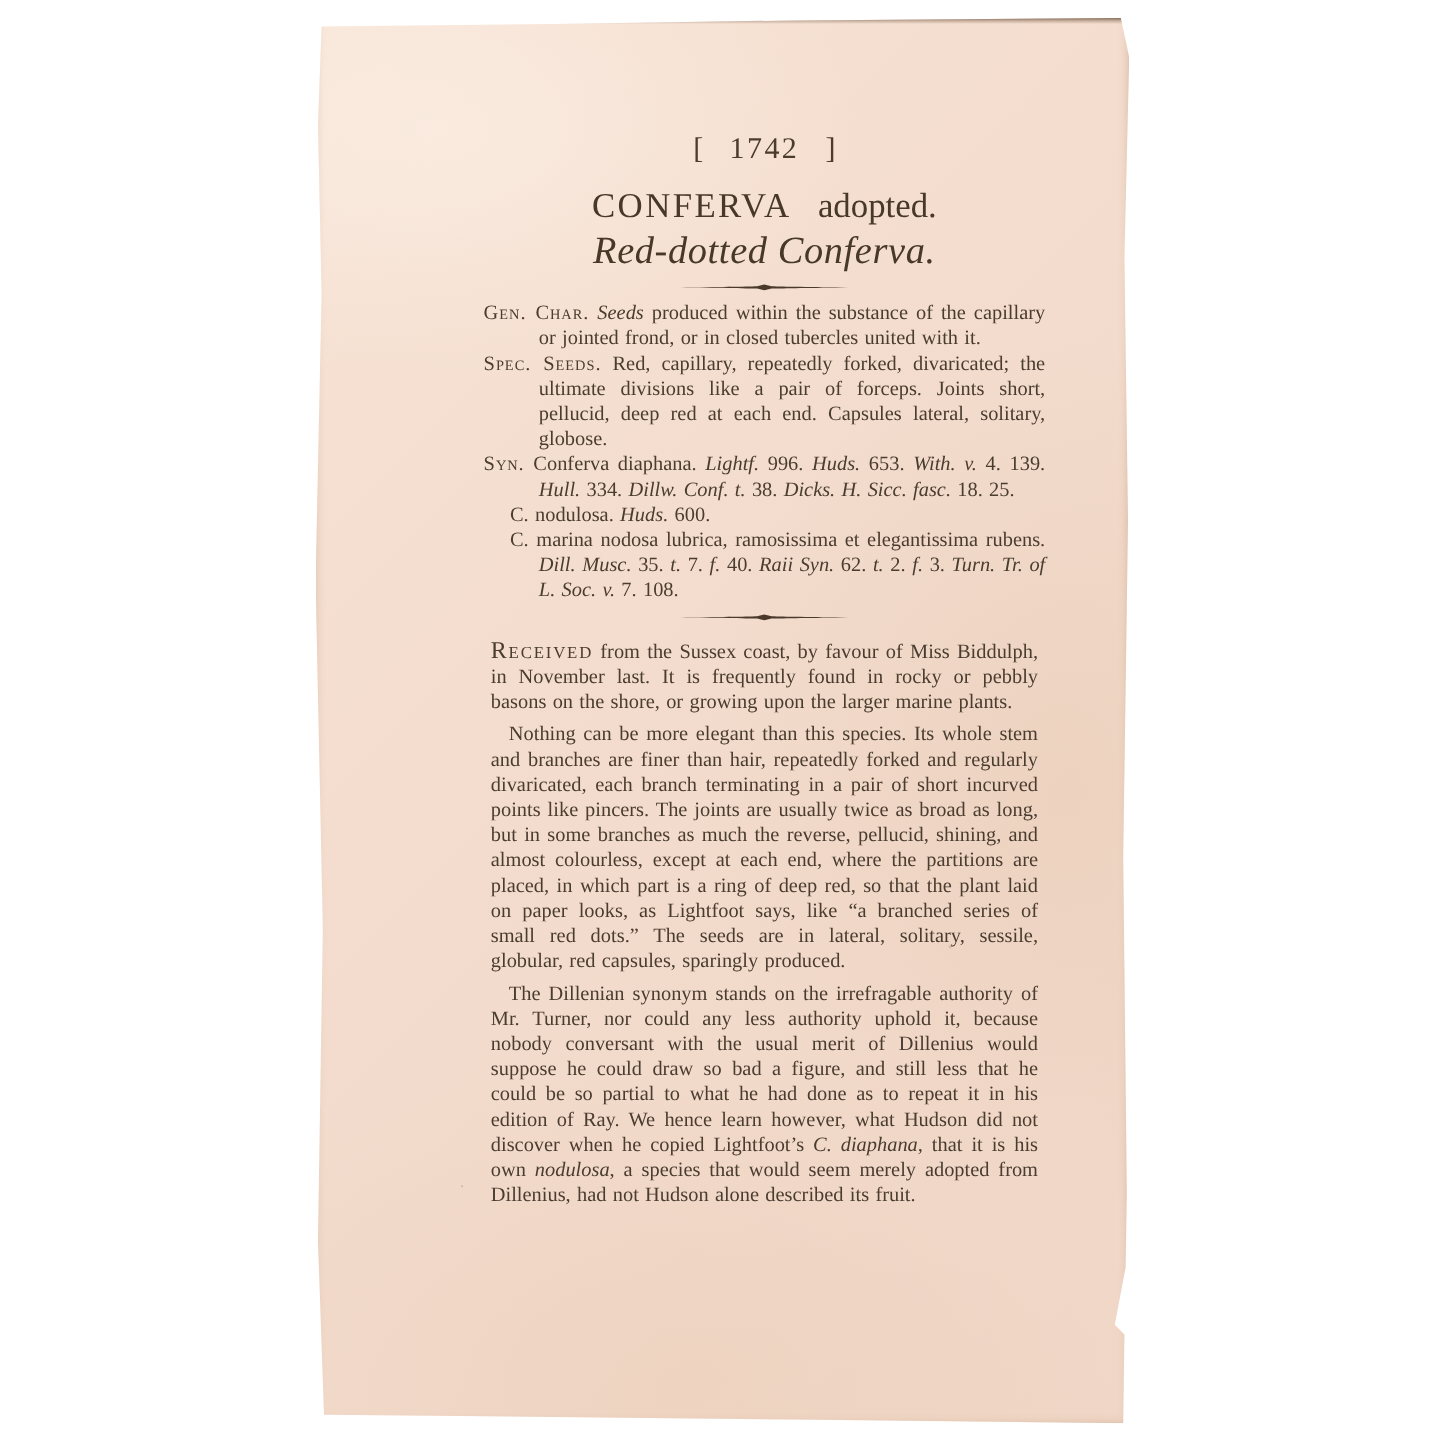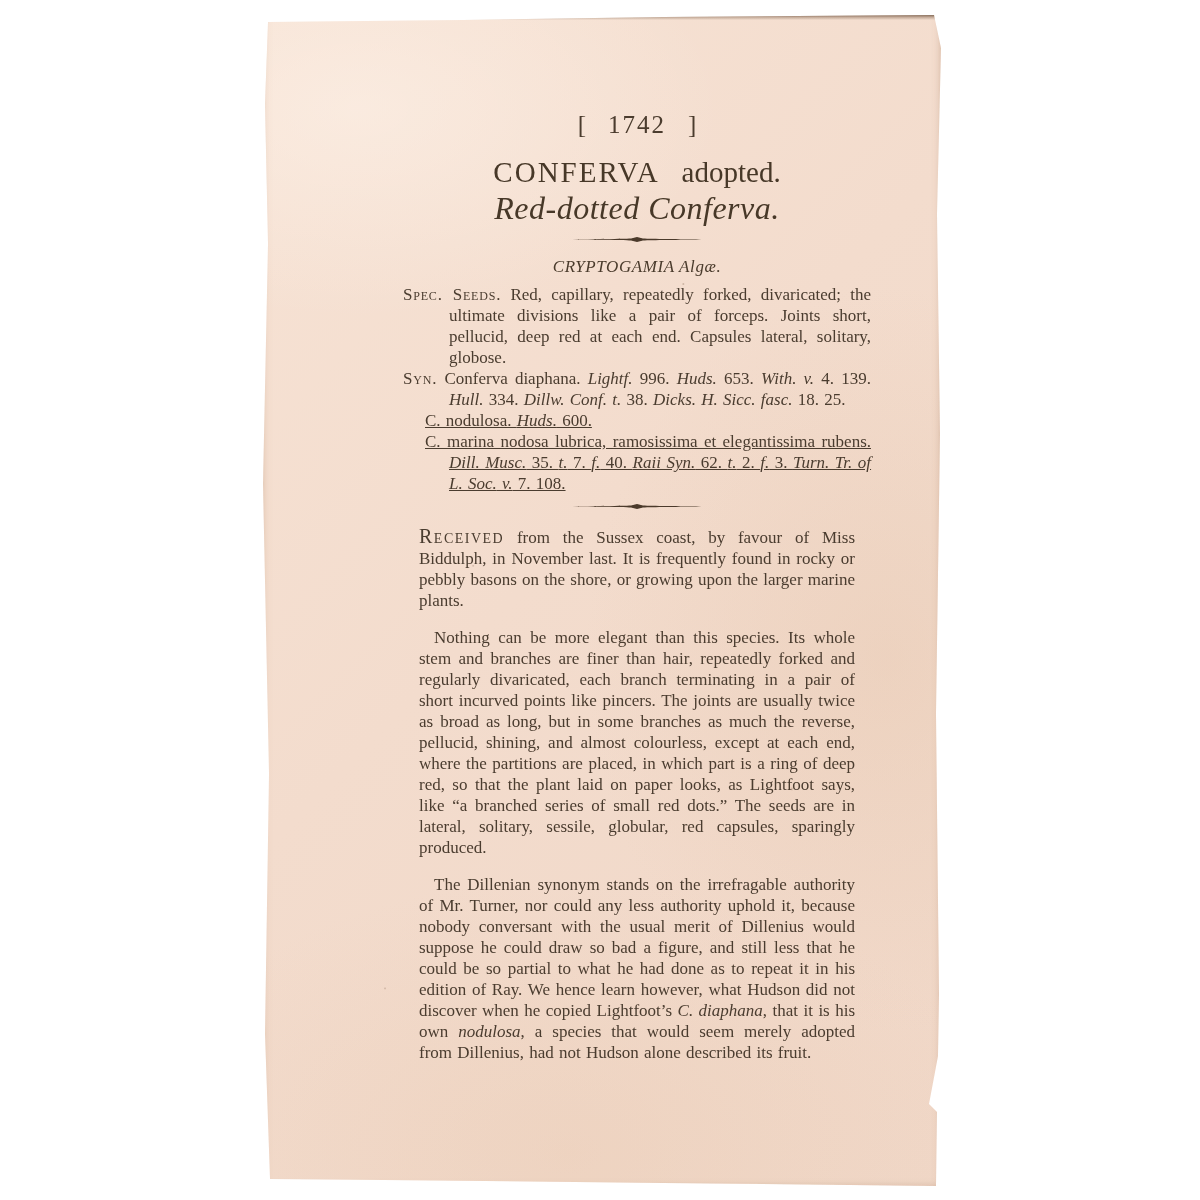--- a/index.html
+++ b/index.html
@@ -105,24 +105,24 @@
     color: #4a3b2c;
   }
   .entries { margin-top: 7px; font-size: 17px; line-height: 21px; }
   .entry {
     margin: 0;
     padding-left: 46px;
     text-indent: -46px;
     text-align: justify;
     word-spacing: 1px;
   }
-  .entry.sub { text-indent: -24px; text-decoration: underline; }
+  .entry.sub { text-indent: -24px; }
   .body-text { margin-top: 14px; font-size: 17px; line-height: 21px; }
   .para {
-    margin: 16px;
+    margin: 6px;
     text-align: justify;
     word-spacing: 1px;
   }
   .para.indent { text-indent: 15px; }
   .seg-sc { font-variant: small-caps; letter-spacing: 0.8px; }
   .seg-i  { font-style: italic; }
   .seg-lead {
     font-variant: small-caps;
     font-size: 20px;
     letter-spacing: 1.5px;
@@ -145,23 +145,23 @@
       </h1>
 
       <h2 class="subtitle">Red-dotted Conferva.</h2>
 
       <div class="divider">
         <svg width="140" height="7" viewBox="0 0 140 7" xmlns="http://www.w3.org/2000/svg">
           <path d="M0 3.5 C 30 3.1 55 2.9 64 2.5 L 70 1.1 L 76 2.5 C 85 2.9 110 3.1 140 3.5 C 110 3.9 85 4.1 76 4.5 L 70 5.9 L 64 4.5 C 55 4.1 30 3.9 0 3.5 Z" fill="#4b3a2b"></path>
         </svg>
       </div>
 
-      <h3 class="taxon">CRYPTOGAMIA Algæ.</h3>
 
       <div class="entries">
+        <p class="entry"><span class="seg-sc">Gen. Char.</span><span> </span><span class="seg-i">Seeds</span><span> produced within the substance of the capillary or jointed frond, or in closed tubercles united with it.</span></p>
         <p class="entry"><span class="seg-sc">Spec. Seeds.</span><span> Red, capillary, repeatedly forked, divaricated; the ultimate divisions like a pair of forceps. Joints short, pellucid, deep red at each end. Capsules lateral, solitary, globose.</span></p>
         <p class="entry"><span class="seg-sc">Syn.</span><span> Conferva diaphana. </span><span class="seg-i">Lightf.</span><span> 996. </span><span class="seg-i">Huds.</span><span> 653. </span><span class="seg-i">With.</span><span> </span><span class="seg-i">v.</span><span> 4. 139. </span><span class="seg-i">Hull.</span><span> 334. </span><span class="seg-i">Dillw. Conf.</span><span> </span><span class="seg-i">t.</span><span> 38. </span><span class="seg-i">Dicks. H. Sicc. fasc.</span><span> 18. 25.</span></p>
         <p class="entry sub"><span>C. nodulosa. </span><span class="seg-i">Huds.</span><span> 600.</span></p>
         <p class="entry sub"><span>C. marina nodosa lubrica, ramosissima et elegantissima rubens. </span><span class="seg-i">Dill. Musc.</span><span> 35. </span><span class="seg-i">t.</span><span> 7. </span><span class="seg-i">f.</span><span> 40. </span><span class="seg-i">Raii Syn.</span><span> 62. </span><span class="seg-i">t.</span><span> 2. </span><span class="seg-i">f.</span><span> 3. </span><span class="seg-i">Turn. Tr. of L. Soc.</span><span> </span><span class="seg-i">v.</span><span> 7. 108.</span></p>
       </div>
 
       <div class="divider divider2">
         <svg width="140" height="7" viewBox="0 0 140 7" xmlns="http://www.w3.org/2000/svg">
           <path d="M0 3.5 C 30 3.1 55 2.9 64 2.5 L 70 1.1 L 76 2.5 C 85 2.9 110 3.1 140 3.5 C 110 3.9 85 4.1 76 4.5 L 70 5.9 L 64 4.5 C 55 4.1 30 3.9 0 3.5 Z" fill="#4b3a2b"></path>
         </svg>

